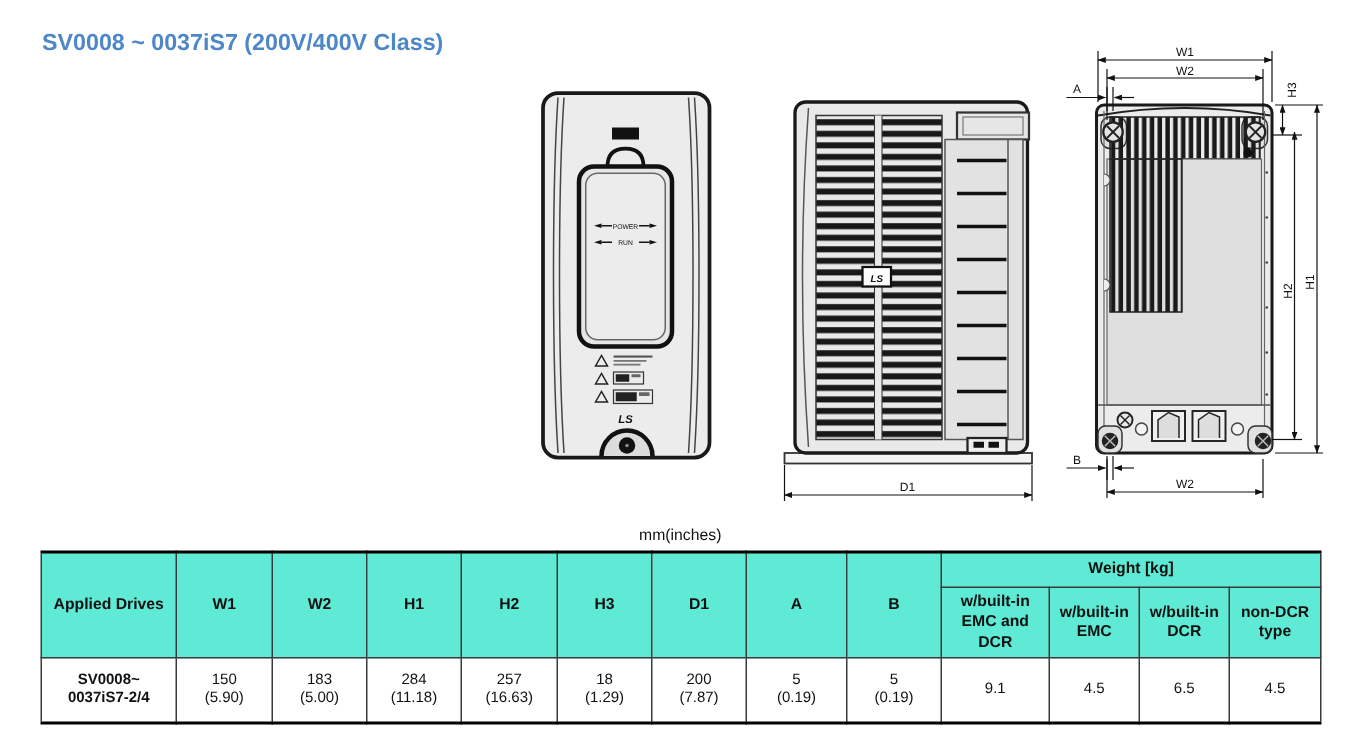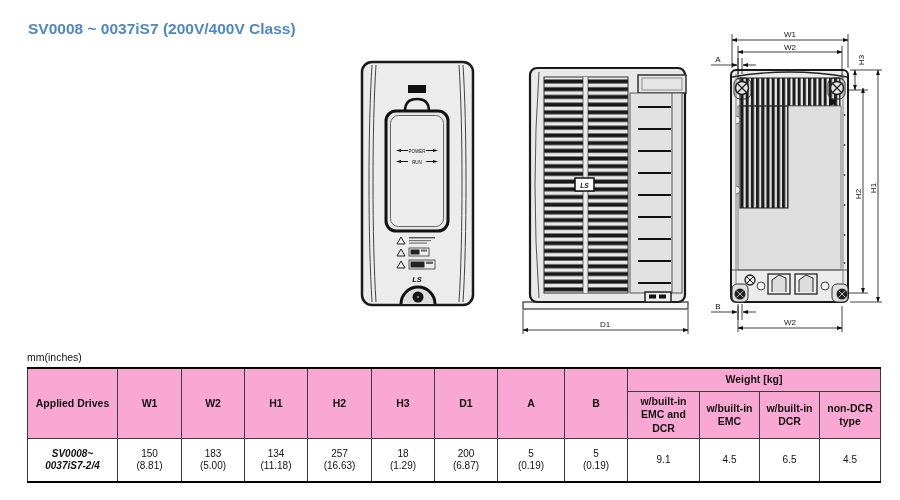--- a/index.html
+++ b/index.html
@@ -1,38 +1,38 @@
 <!DOCTYPE html>
 <html><head>
 <meta charset="utf-8">
 <style>
   html,body{margin:0;padding:0;background:#fff;}
   .page{position:relative;width:900px;height:500px;background:#fff;overflow:hidden;
         font-family:"Liberation Sans",sans-serif;color:#111;}
   .title{position:absolute;left:28px;top:20px;font-size:15.5px;font-weight:bold;
          color:#4d87c7;letter-spacing:0px;}
-  .units-note{position:absolute;left:27px;top:351px;width:853px;text-align:left;
+  .units-note{position:absolute;left:27px;top:351px;width:853px;text-align:center;
               font-size:10.5px;color:#111;}
   .drawing{position:absolute;}
   #front-svg{left:352px;top:55px;}
   #side-svg{left:512px;top:55px;}
   #rear-svg{left:698px;top:20px;}
   svg text{font-family:"Liberation Sans",sans-serif;fill:#111;}
   .dimlbl{font-size:8px;}
   table.dims{position:absolute;left:27px;top:367px;width:853px;border-collapse:collapse;
              table-layout:fixed;font-size:10.5px;
              border-top:2.5px solid #000;border-bottom:2.5px solid #000;
              border-left:1px solid #333;border-right:1px solid #333;}
   table.dims th,table.dims td{border:1px solid #3a3a3a;text-align:center;vertical-align:middle;
              padding:1px 2px;white-space:pre-line;line-height:1.25;}
-  table.dims th{background:#f9a8d4;font-weight:bold;font-size:10.5px;}
+  table.dims th{background:#5eead4;font-weight:bold;font-size:10.5px;}
   table.dims tr.hdr1 th{height:20px;}
   table.dims tr.hdr2 th{height:44px;}
   table.dims tr.data td{height:40px;background:#fff;font-size:10px;}
-  table.dims td.drive{background:#edf1f9;font-weight:bold;font-style:italic;}
+  table.dims td.drive{background:#edf1f9;font-weight:bold;}
 </style>
 </head>
 <body>
 
 <div class="page">
 
   <div class="title">SV0008 ~ 0037iS7 (200V/400V Class)</div>
 
   <svg id="front-svg" class="drawing" width="130" height="262" viewBox="0 0 130 262">
 
@@ -300,31 +300,31 @@
 DCR</th>
         <th>non-DCR
 type</th>
       </tr>
     </thead>
     <tbody>
       <tr class="data">
         <td class="drive">SV0008~
 0037iS7-2/4</td>
         <td>150
-(8.81)</td>
+(5.90)</td>
         <td>183
 (5.00)</td>
-        <td>134
+        <td>284
 (11.18)</td>
         <td>257
 (16.63)</td>
         <td>18
 (1.29)</td>
         <td>200
-(6.87)</td>
+(7.87)</td>
         <td>5
 (0.19)</td>
         <td>5
 (0.19)</td>
         <td>9.1</td>
         <td>4.5</td>
         <td>6.5</td>
         <td>4.5</td>
       </tr>
     </tbody>

